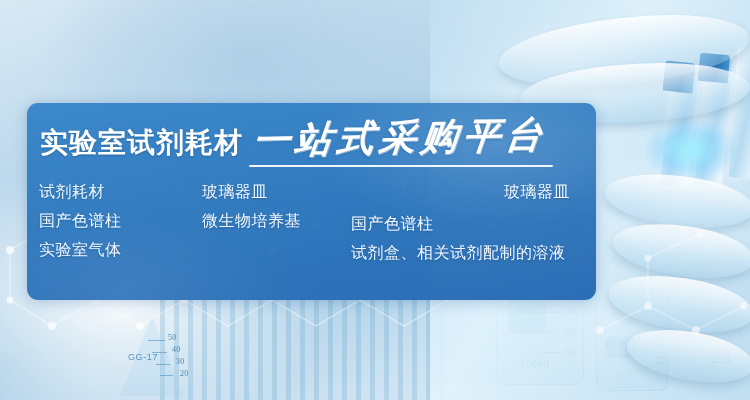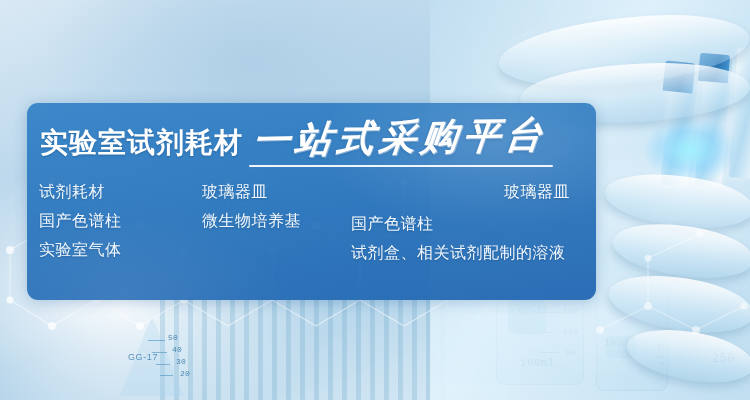--- a/index.html
+++ b/index.html
@@ -107,21 +107,21 @@
     border-bottom: 80px solid rgba(170,214,240,0.26);
   }
   .grad {
     position: absolute; height: 1.4px;
     background: rgba(86,152,196,0.65);
   }
   .grad-label {
     position: absolute;
     font-size: 8px;
     color: rgba(58,124,172,0.88);
-    font-family: Liberation Mono, monospace;
+    font-family: Liberation Serif, serif;
     letter-spacing: .3px;
   }
   .gg-label {
     position: absolute;
     font-size: 9px;
     color: rgba(58,124,172,0.80);
     font-family: "Liberation Sans", sans-serif;
     letter-spacing: .6px;
   }
   .liquid-patch {

